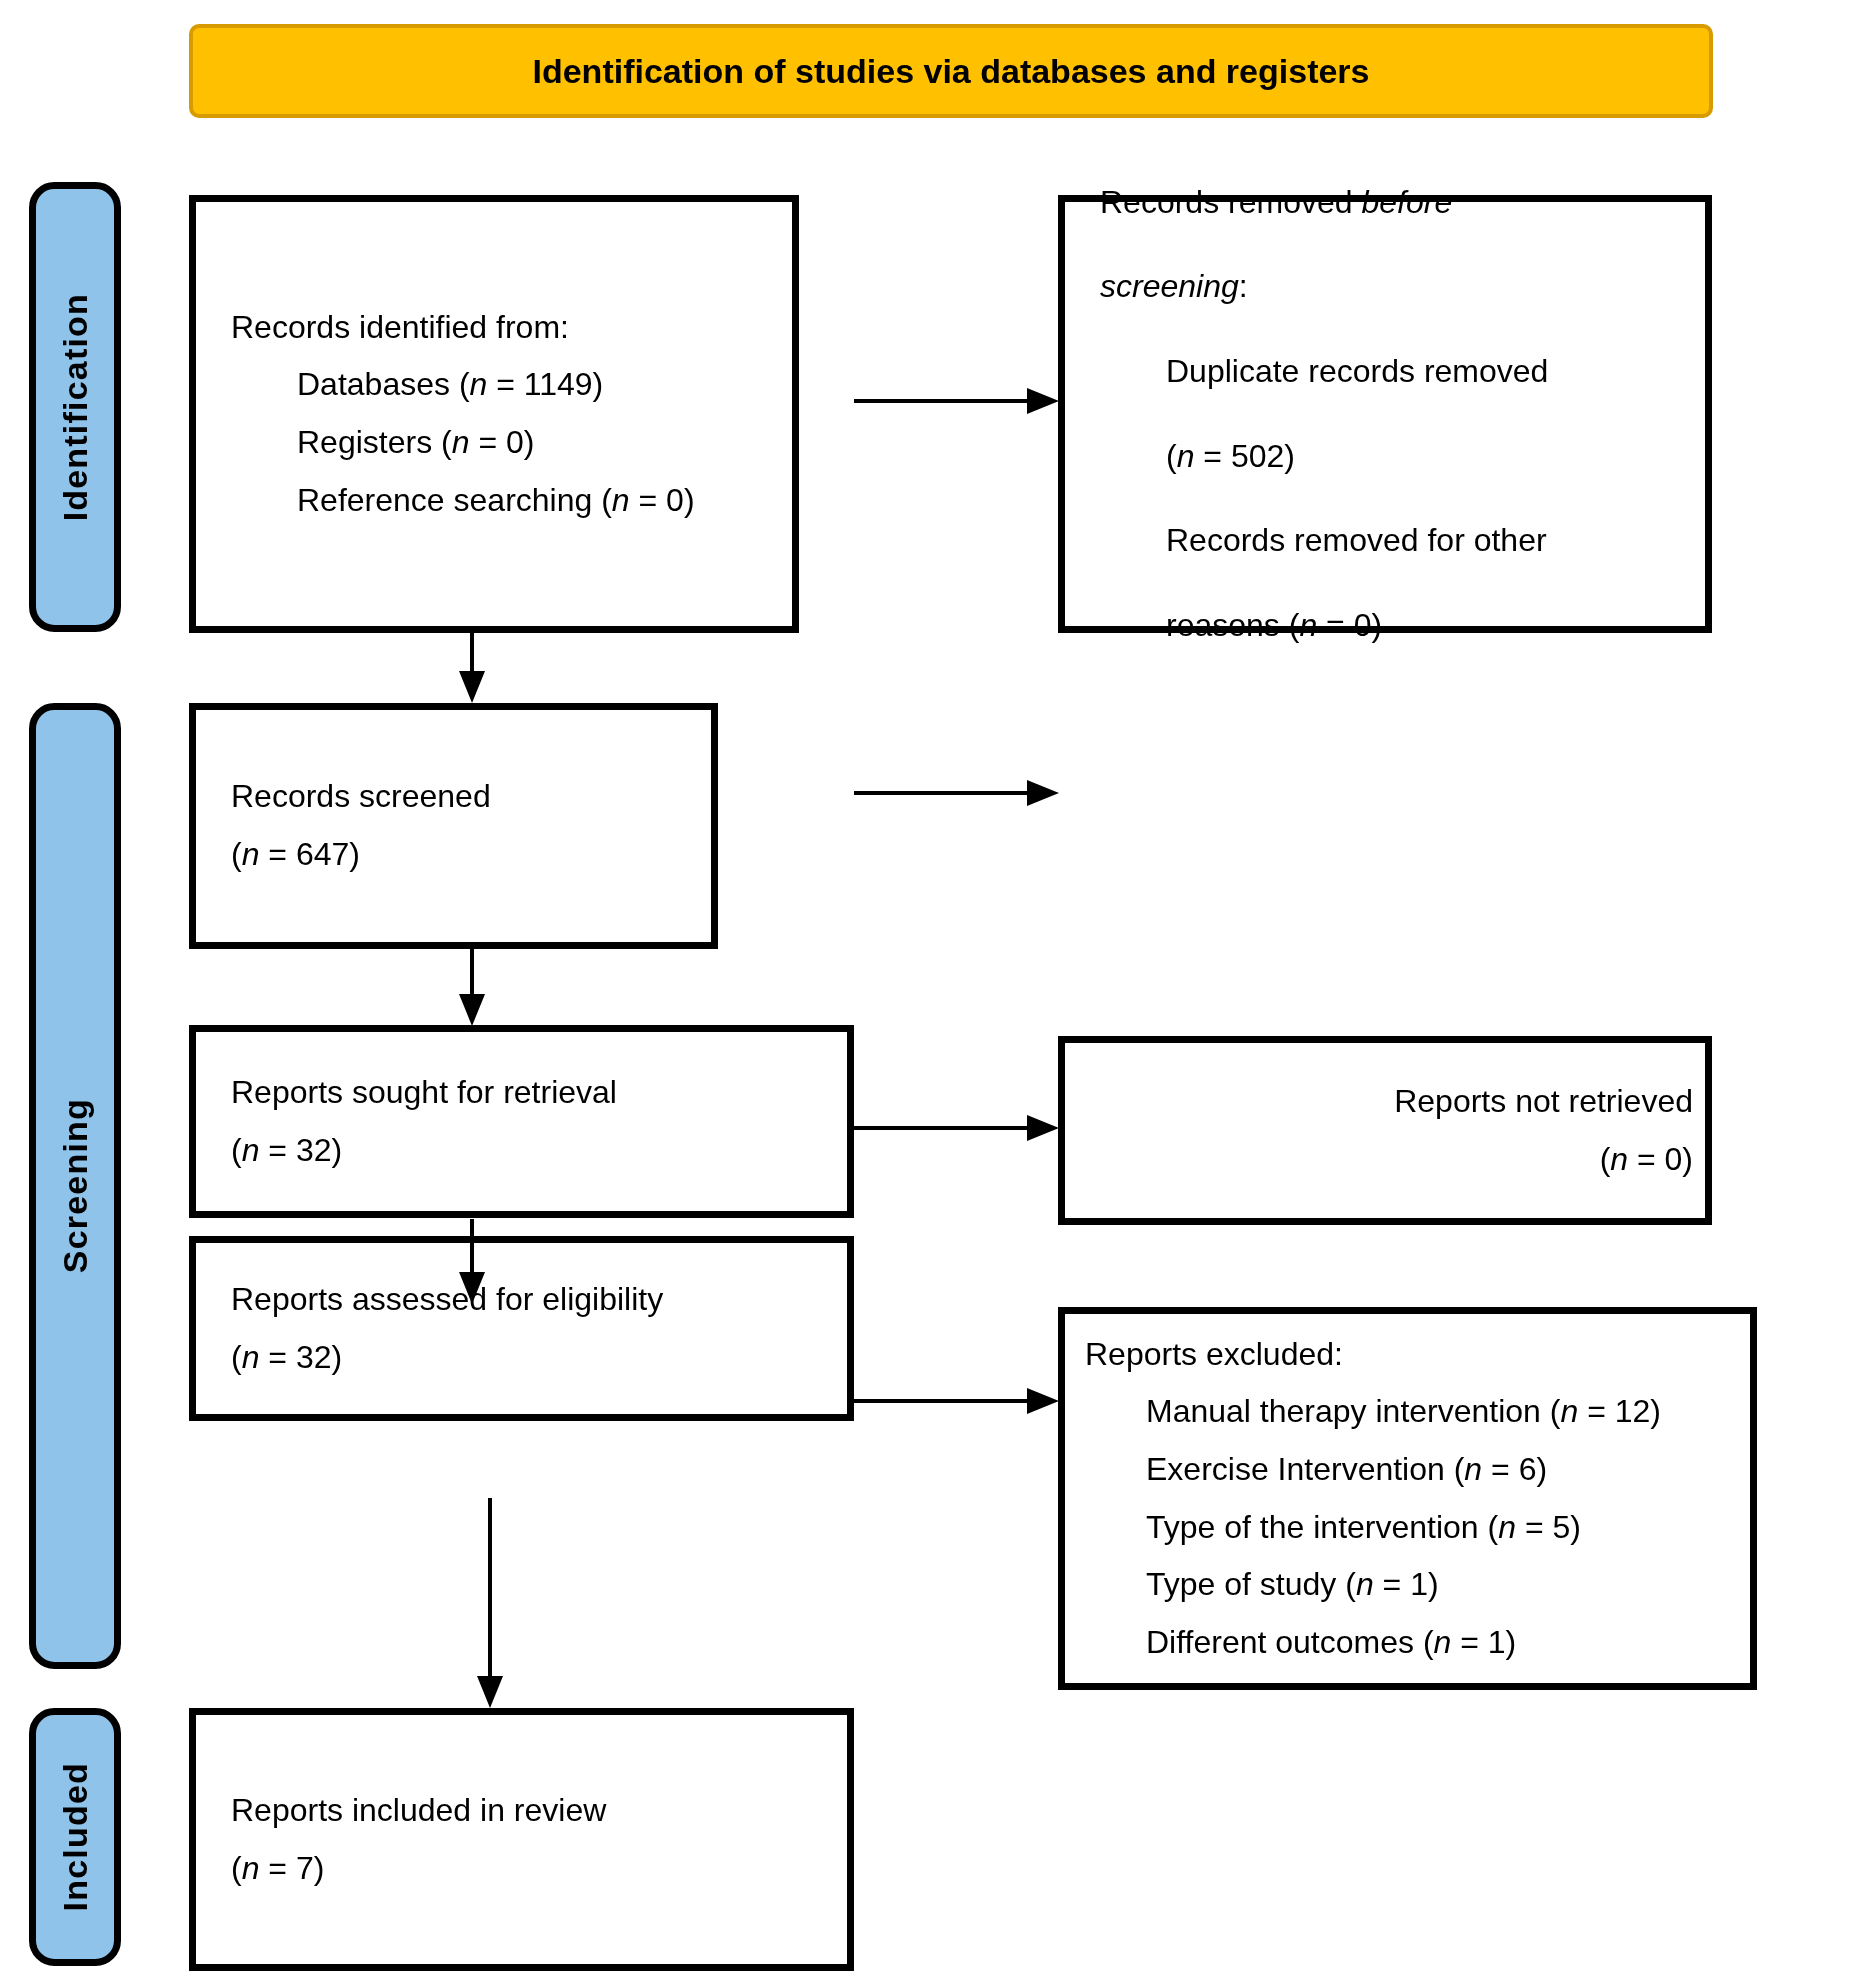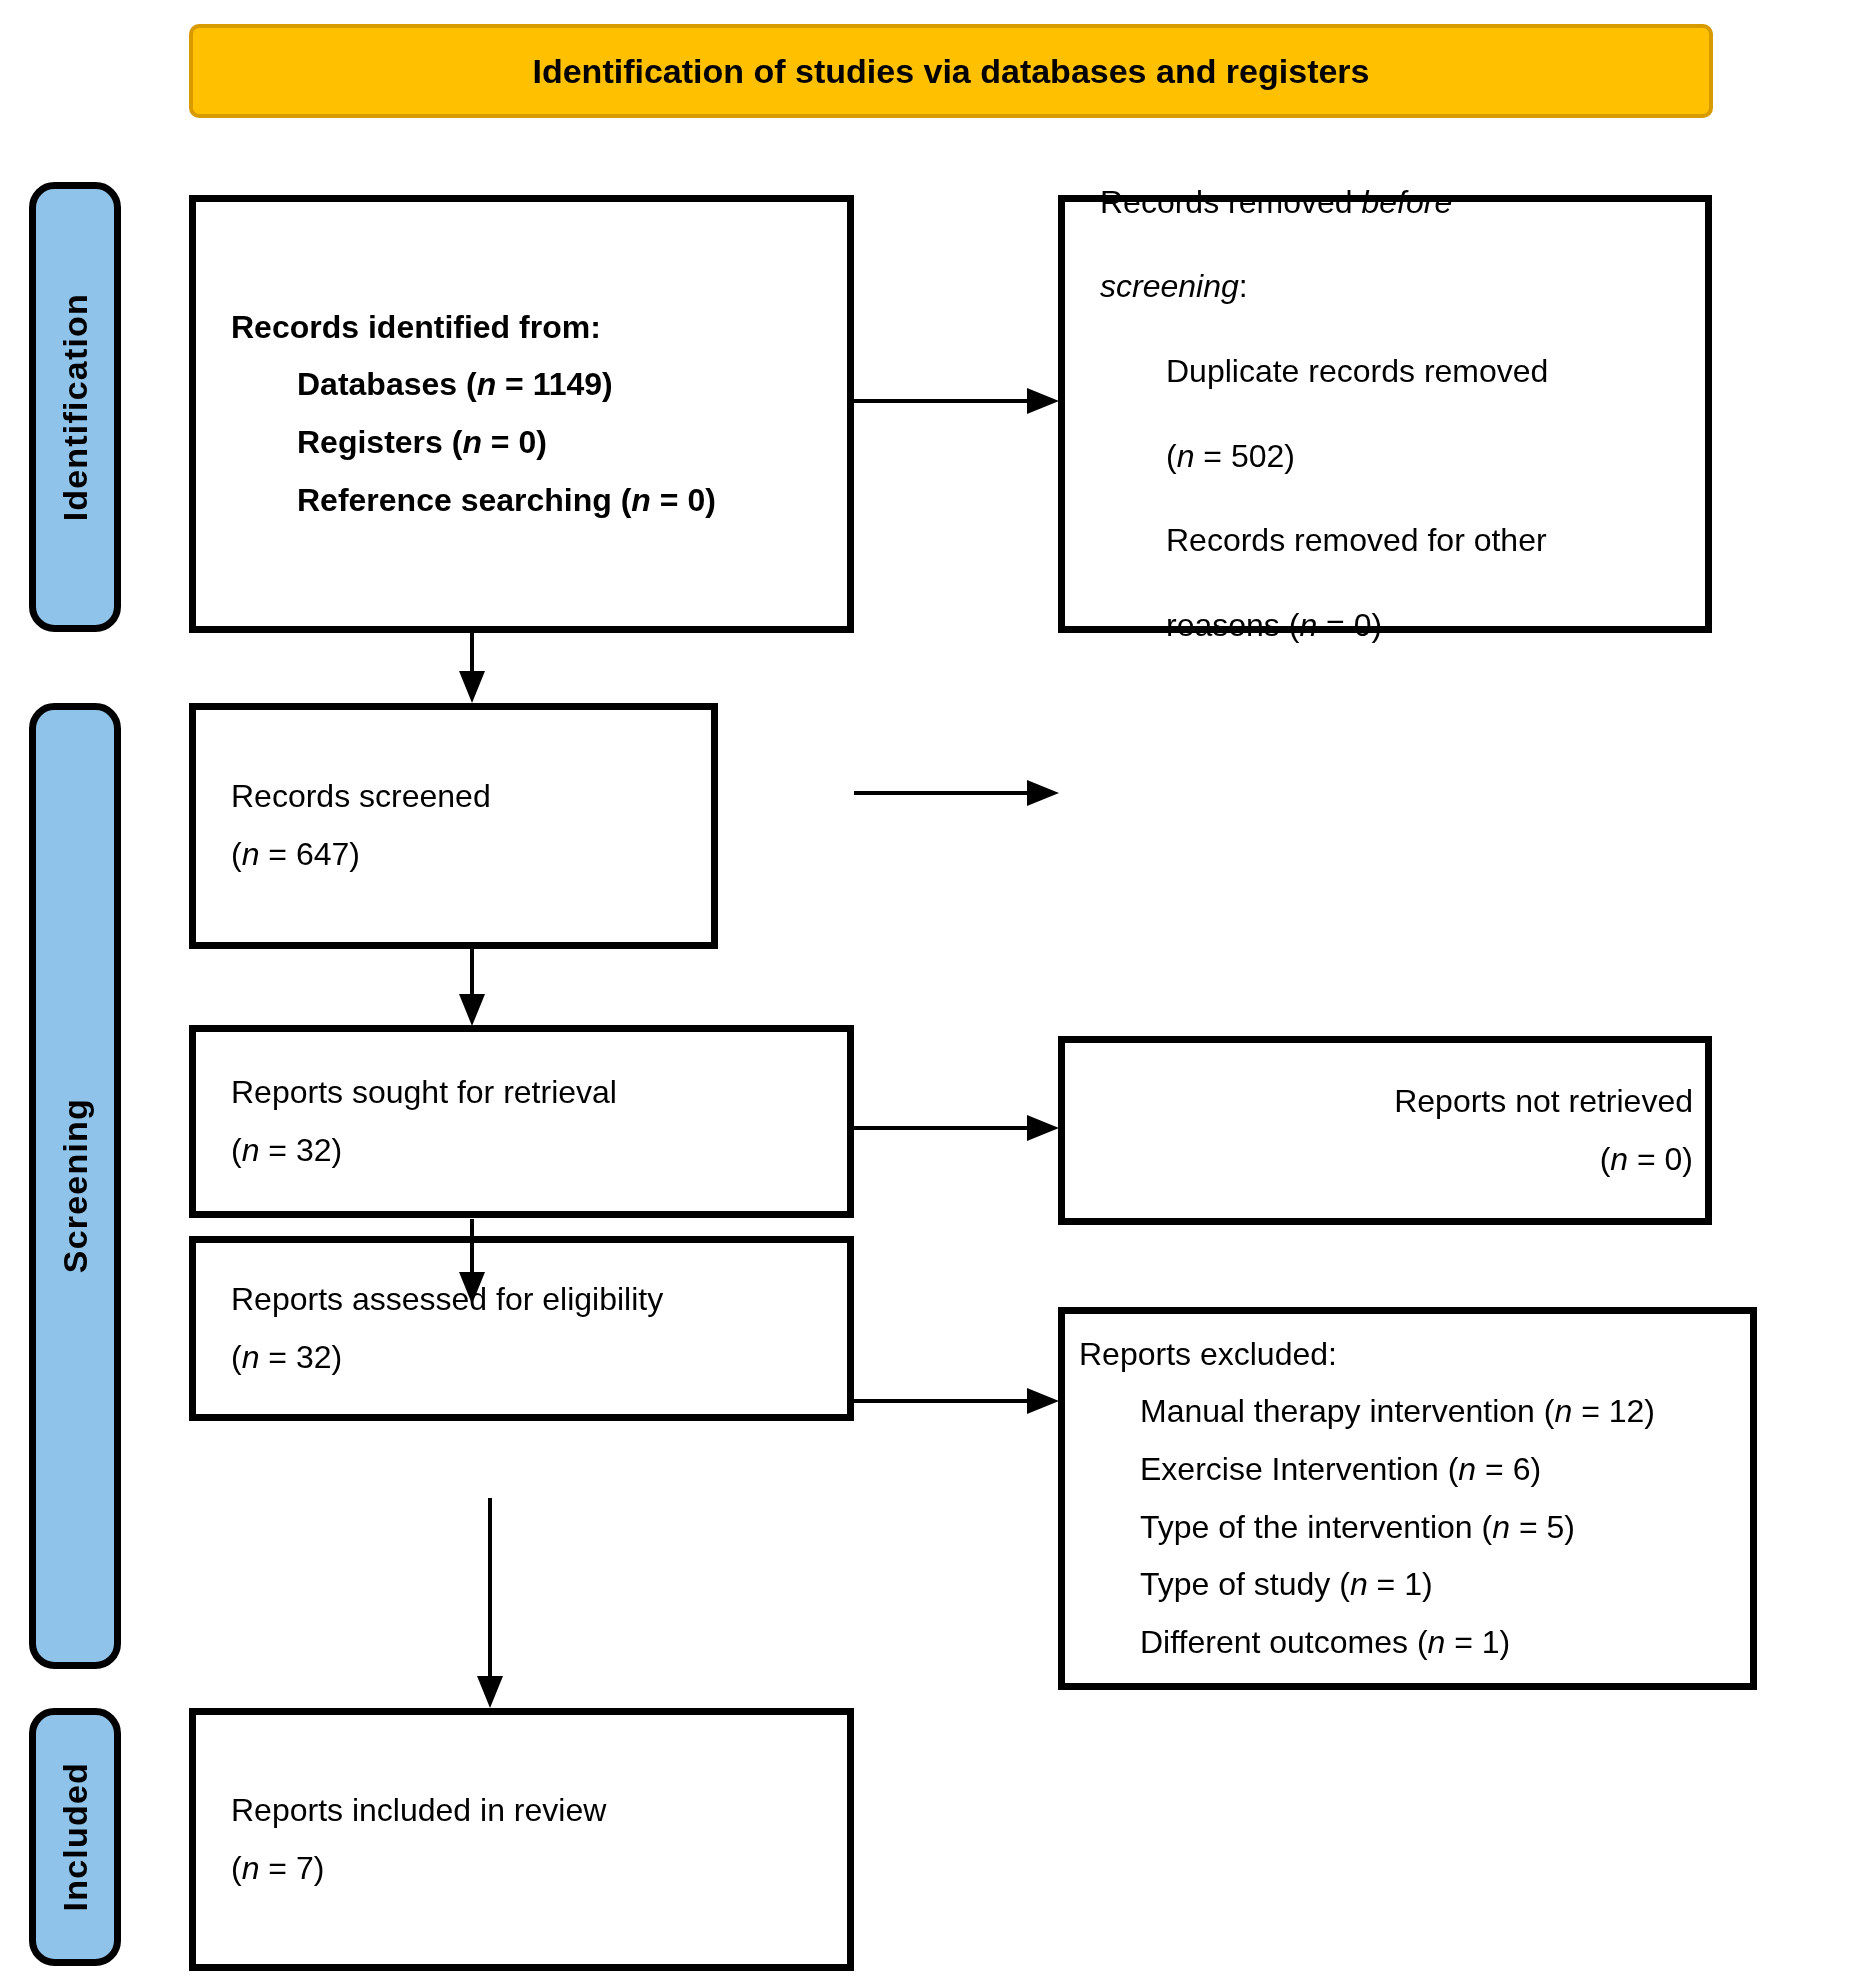--- a/index.html
+++ b/index.html
@@ -49,28 +49,28 @@
     position:absolute;
     box-sizing:border-box;
     background:#ffffff;
     border:7.3px solid #000;
     display:flex;flex-direction:column;justify-content:center;
     padding:12px 12px 12px 35px;
     font-size:32px;line-height:1.8;
   }
   .fbox .line{white-space:nowrap;}
   .fbox .line.indent{padding-left:66px;}
-  #b1{left:189px;top:195px;width:665px;height:438px;font-weight:bold;}
+  #b1{left:189px;top:195px;width:610px;height:438px;}
   #b2{left:1058px;top:195px;width:654px;height:438px;gap:27px;}
   #b3{left:189px;top:703px;width:529px;height:246px;}
   #b4{left:1058px;top:693px;width:660px;height:294px;}
   #b5{left:189px;top:1025px;width:665px;height:193px;}
   #b6{left:1058px;top:1036px;width:654px;height:189px;text-align:right;}
   #b7{left:189px;top:1236px;width:665px;height:185px;}
-  #b8{left:1058px;top:1307px;width:699px;height:383px;padding-left:14px;}
+  #b8{left:1058px;top:1307px;width:699px;height:383px;padding-left:20px;}
   #b8 .line.indent{padding-left:61px;}
   #b9{left:189px;top:1708px;width:665px;height:263px;}
   
   .hline{position:absolute;height:4.3px;background:#000;}
   .vline{position:absolute;width:3.6px;background:#000;}
   .head-right{
     position:absolute;width:0;height:0;
     border-top:13.4px solid transparent;
     border-bottom:13.4px solid transparent;
     border-left:32px solid #000;

